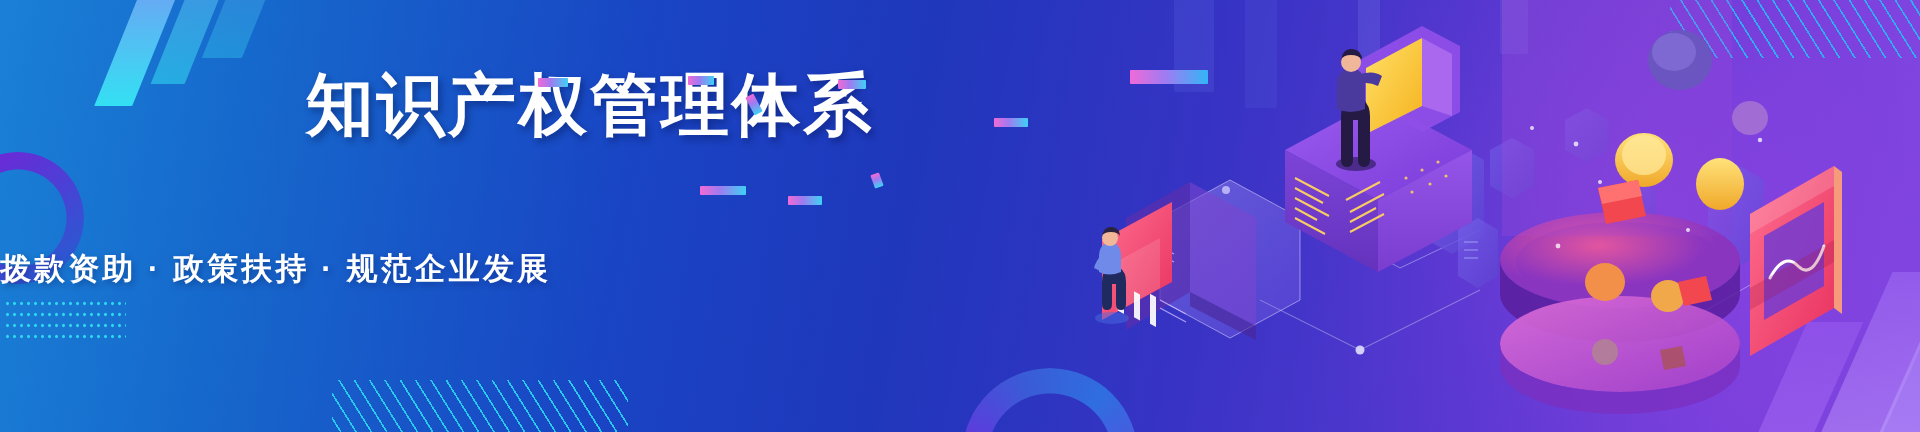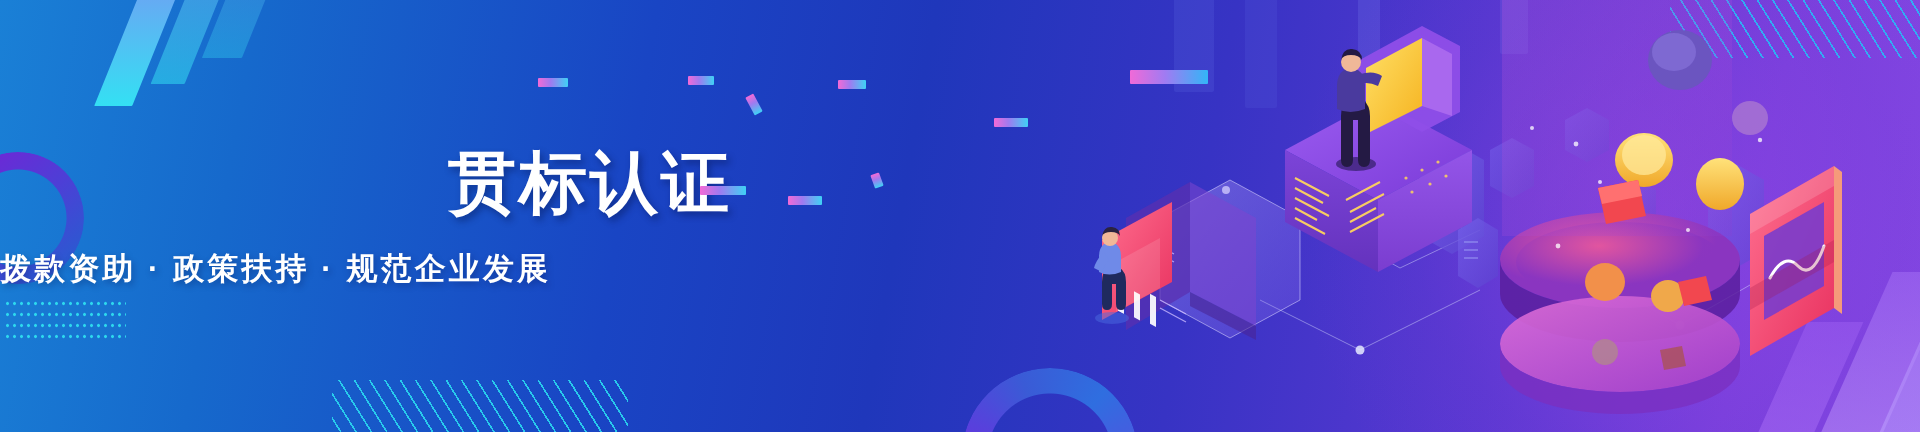--- a/index.html
+++ b/index.html
@@ -109,21 +109,21 @@
     <div class="vbar v2"></div>
     <div class="vbar v3"></div>
     <div class="vbar v4"></div>
 
     <div class="band b1"></div>
     <div class="band b2"></div>
     <div class="band b3"></div>
   </div>
 
   <div class="text-block">
-    <div class="title title-2">贯标认证</div>
+    <div class="title title-1">知识产权管理体系</div>
 
     <div class="accent" style="left:538px;top:78px;width:30px;"></div>
     <div class="accent" style="left:688px;top:76px;width:26px;"></div>
     <div class="accent" style="left:744px;top:100px;width=0;width:20px;transform:rotate(62deg);"></div>
     <div class="accent" style="left:838px;top:80px;width:28px;"></div>
     <div class="accent" style="left:994px;top:118px;width:34px;"></div>
     <div class="accent" style="left:700px;top:186px;width:46px;"></div>
     <div class="accent" style="left:788px;top:196px;width:34px;"></div>
     <div class="accent" style="left:870px;top:176px;width:14px;transform:rotate(70deg);"></div>
 

